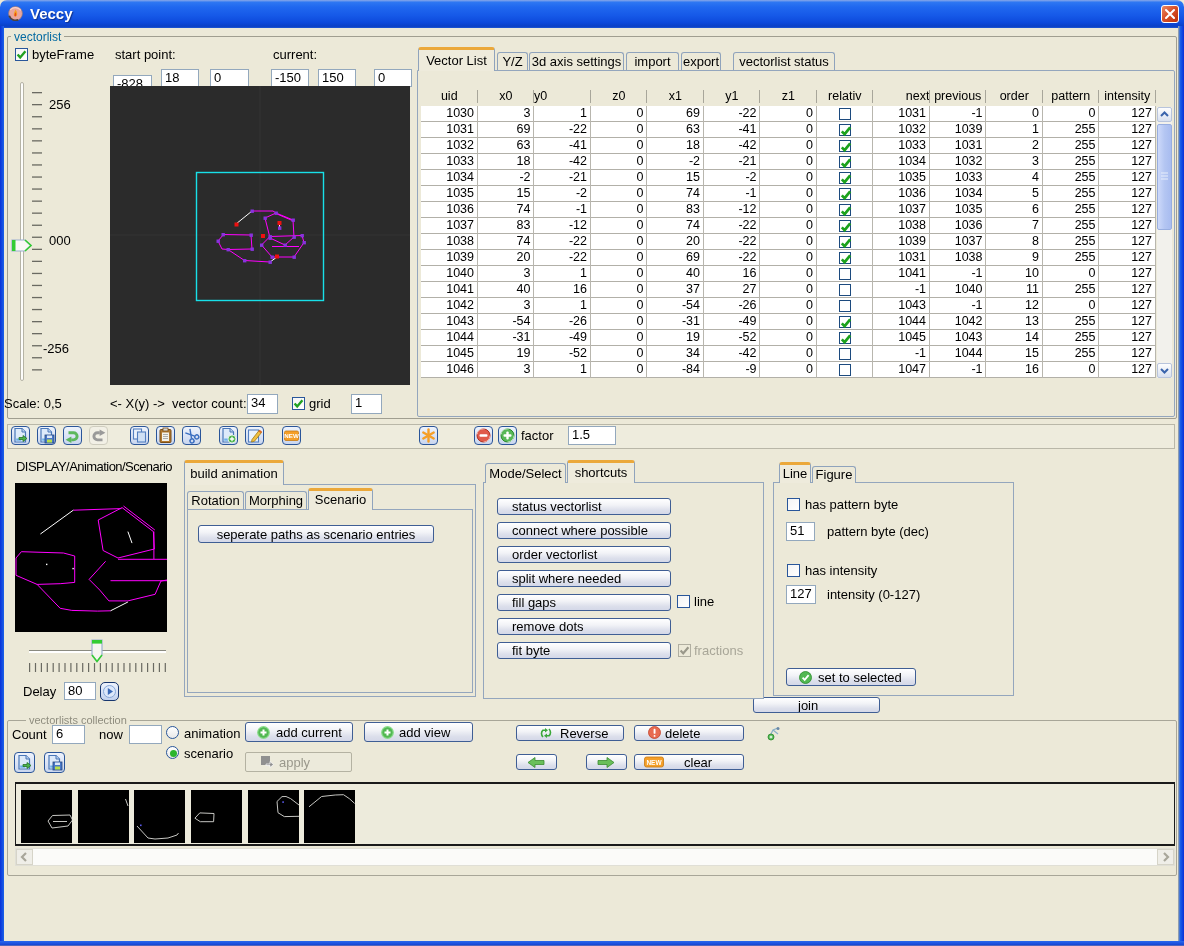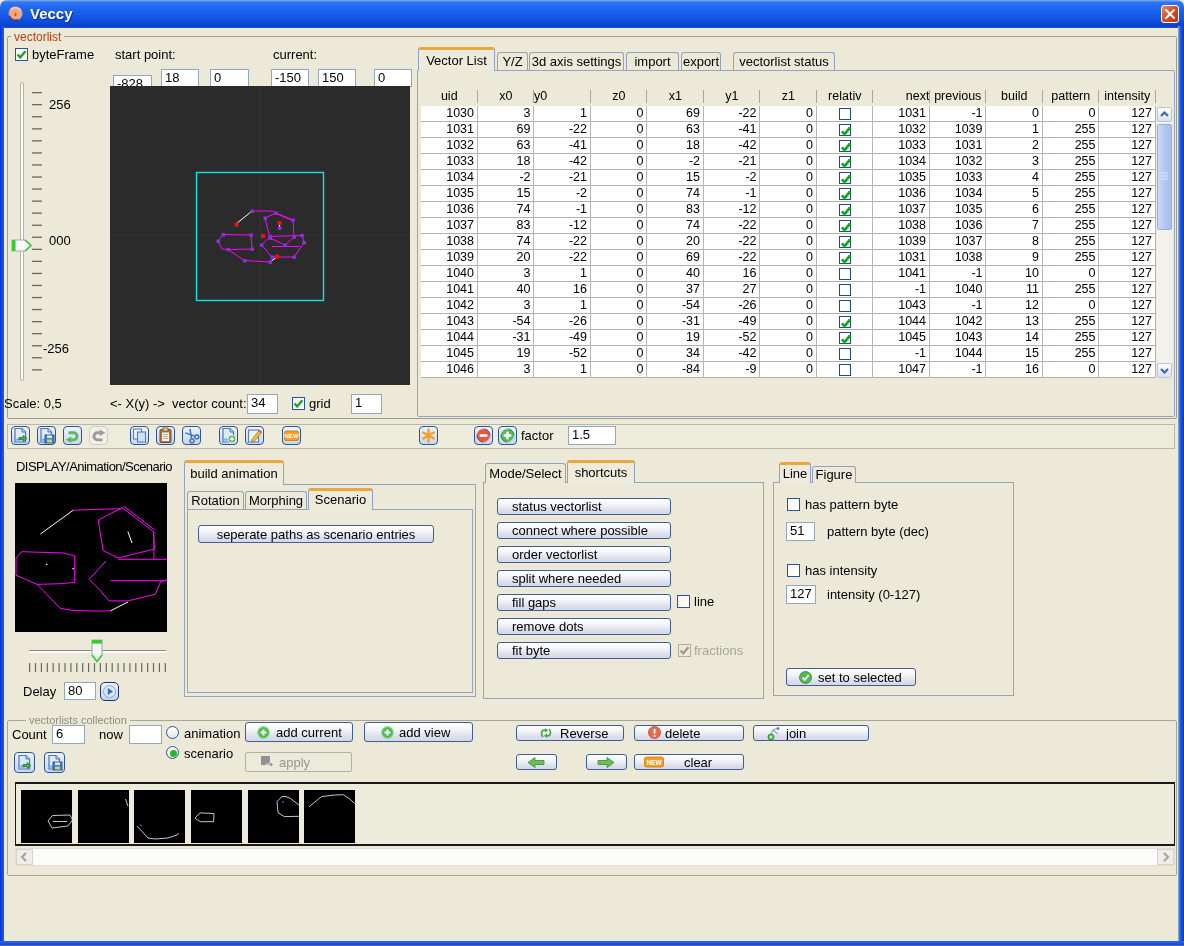--- a/index.html
+++ b/index.html
@@ -26,21 +26,21 @@
 <path d="M2.2 3.8 A6.9 6.9 0 0 1 12.8 4.4" fill="none" stroke="#f8d0ca" stroke-width="1.2"></path>
 <path d="M7.5 3.5 C8.6 5.2 9.4 6.4 9.2 8.2 C9 9.8 8.2 10.5 7.4 10.6 C6.4 10.6 5.8 9.7 5.8 8.4 C5.8 6.5 6.8 5.3 7.5 3.5 Z" fill="#f5a224"></path>
 <path d="M7.5 6.2 C8.1 7.2 8.4 7.8 8.2 8.9 C8 9.9 7.7 10.2 7.3 10.3 C6.8 10.3 6.5 9.6 6.5 8.9 C6.6 7.8 7.1 7.2 7.5 6.2 Z" fill="#e8471f"></path>
 </svg>
 <div class="a" style="left:30px;top:5px;font-size:15px;font-weight:bold;color:#fff;text-shadow:1px 1px 1px #10328c">Veccy</div>
 <div class="a" style="left:1161px;top:5px;width:18px;height:18px;border:1px solid #fff;border-radius:3px;background:linear-gradient(135deg,#eb8a66,#d8512a 45%,#bc3008)"></div>
 <svg class="a" style="left:1161px;top:5px" width="18" height="18" viewBox="0 0 18 18">
     <path d="M5 5 L13 13 M13 5 L5 13" stroke="#fff" stroke-width="2.1" stroke-linecap="round"></path>
   </svg>
 <div class="gb" style="left:7px;top:36px;width:1170px;height:383px"></div>
-<div class="gbl" style="left:11px;top:30px;font-size:12px;color:#c2410c">vectorlist</div>
+<div class="gbl" style="left:11px;top:30px;font-size:12px;color:#0369a1">vectorlist</div>
 <div class="cb" style="left:15px;top:48px"></div>
 <svg class="a" style="left:15px;top:48px" width="13" height="13" viewBox="0 0 13 13">
     <path d="M2.6 6.5 L5.2 9.4 L10.4 3.2" stroke="#21a121" stroke-width="2.4" fill="none"></path>
   </svg>
 <div class="lbl" style="left:32px;top:48px">byteFrame</div>
 <div class="lbl" style="left:115px;top:48px">start point:</div>
 <div class="lbl" style="left:273px;top:48px">current:</div>
 <div class="fld" style="left:113px;top:75px;width:39px;height:18px">-828</div>
 <div class="fld" style="left:161px;top:69px;width:38px;height:18px">18</div>
 <div class="fld" style="left:210px;top:69px;width:39px;height:18px">0</div>
@@ -161,21 +161,21 @@
     <div style="position:absolute;left:282.5px;top:0;width:56.5px;height:18px;font-size:12.5px;text-align:center;line-height:18px">y1</div>
     <div style="position:absolute;left:338.0px;top:3px;width:1px;height:13px;background:#a8a69a"></div>
     <div style="position:absolute;left:339.0px;top:0;width:56.5px;height:18px;font-size:12.5px;text-align:center;line-height:18px">z1</div>
     <div style="position:absolute;left:394.5px;top:3px;width:1px;height:13px;background:#a8a69a"></div>
     <div style="position:absolute;left:395.5px;top:0;width:56.5px;height:18px;font-size:12.5px;text-align:center;line-height:18px">relativ</div>
     <div style="position:absolute;left:451.0px;top:3px;width:1px;height:13px;background:#a8a69a"></div>
     <div style="position:absolute;left:452.0px;top:0;width:56.5px;height:18px;font-size:12.5px;text-align:right;line-height:18px">next</div>
     <div style="position:absolute;left:507.5px;top:3px;width:1px;height:13px;background:#a8a69a"></div>
     <div style="position:absolute;left:508.5px;top:0;width:56.5px;height:18px;font-size:12.5px;text-align:center;line-height:18px">previous</div>
     <div style="position:absolute;left:564.0px;top:3px;width:1px;height:13px;background:#a8a69a"></div>
-    <div style="position:absolute;left:565.0px;top:0;width:56.5px;height:18px;font-size:12.5px;text-align:center;line-height:18px">build</div>
+    <div style="position:absolute;left:565.0px;top:0;width:56.5px;height:18px;font-size:12.5px;text-align:center;line-height:18px">order</div>
     <div style="position:absolute;left:620.5px;top:3px;width:1px;height:13px;background:#a8a69a"></div>
     <div style="position:absolute;left:621.5px;top:0;width:56.5px;height:18px;font-size:12.5px;text-align:center;line-height:18px">pattern</div>
     <div style="position:absolute;left:677.0px;top:3px;width:1px;height:13px;background:#a8a69a"></div>
     <div style="position:absolute;left:678.0px;top:0;width:56.5px;height:18px;font-size:12.5px;text-align:center;line-height:18px">intensity</div>
     <div style="position:absolute;left:733.5px;top:3px;width:1px;height:13px;background:#a8a69a"></div>
   </div>
 <div class="a" style="left:421px;top:106px;width:734.5px;height:272px;background:#fff;z-index:2">
     <div style="position:absolute;left:0.0px;top:0px;width:53.0px;height:16px;font-size:12.5px;text-align:right;line-height:15px">1030</div>
     <div style="position:absolute;left:56.5px;top:0px;width:53.0px;height:16px;font-size:12.5px;text-align:right;line-height:15px">3</div>
     <div style="position:absolute;left:113.0px;top:0px;width:53.0px;height:16px;font-size:12.5px;text-align:right;line-height:15px">1</div>
@@ -738,21 +738,21 @@
     </g>
     <path d="M5 1 L8 3.2 L5 5.4 Z" fill="#3aa83a"></path>
     <path d="M7 6.6 L4 8.8 L7 11 Z" fill="#3aa83a"></path>
   </svg>
 <div class="btn" style="left:634px;top:725px;width:110px;height:16px;line-height:15px;padding-left:30px;text-align:left">delete</div>
 <svg class="a" style="left:648px;top:726px" width="13" height="13" viewBox="0 0 13 13">
     <circle cx="6.5" cy="6.5" r="6" fill="#e86a50" stroke="#c04028" stroke-width="0.8"></circle>
     <rect x="5.6" y="2.8" width="1.9" height="5" rx="0.9" fill="#fff"></rect>
     <rect x="5.6" y="9" width="1.9" height="1.8" rx="0.9" fill="#fff"></rect>
   </svg>
-<div class="btn" style="left:753px;top:725px;width:116px;height:16px;line-height:15px;padding-left:32px;text-align:left">join</div>
+<div class="btn" style="left:753px;top:697px;width:127px;height:16px;line-height:15px;padding-left:44px;text-align:left">join</div>
 <svg class="a" style="left:766px;top:726px" width="15" height="15" viewBox="0 0 15 15">
     <g stroke="#8ab0c8" stroke-width="1.2" fill="none">
       <path d="M3 12 L7 4 L12 2"></path>
       <path d="M7 4 L12 8"></path>
     </g>
     <circle cx="12" cy="2.5" r="1.5" fill="#6888a8"></circle>
     <circle cx="5" cy="11" r="3" fill="#52b852" stroke="#2a8a2a" stroke-width="0.8"></circle>
     <path d="M3.6 11 H6.4 M5 9.6 V12.4" stroke="#fff" stroke-width="1"></path>
   </svg>
 <div class="btn" style="left:516px;top:754px;width:41px;height:16px;line-height:15px"></div>

